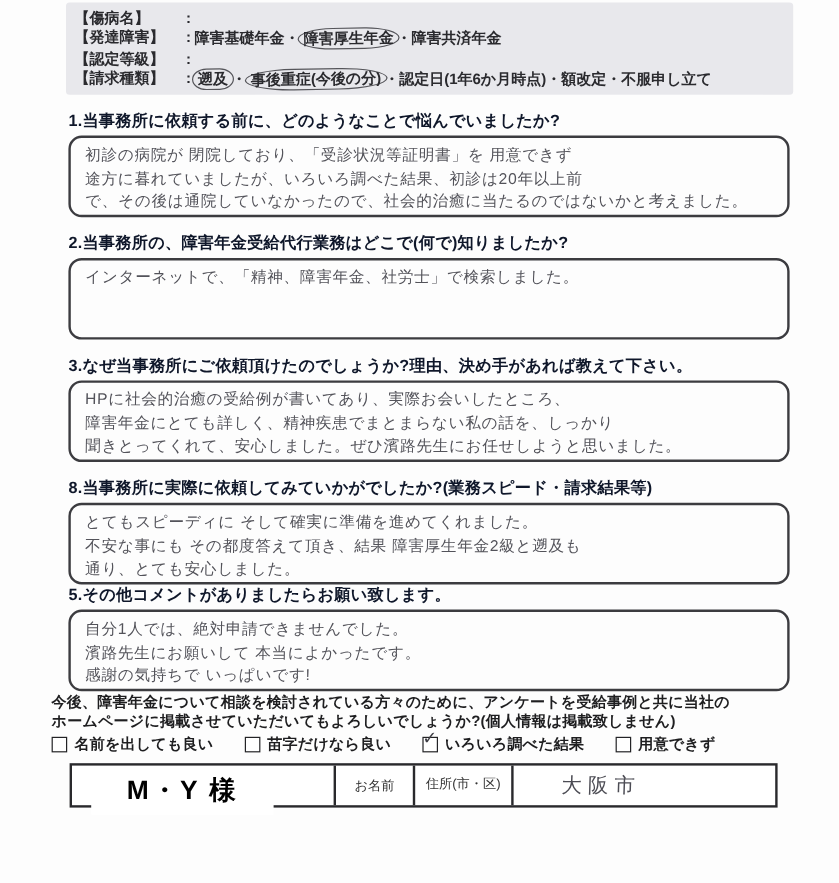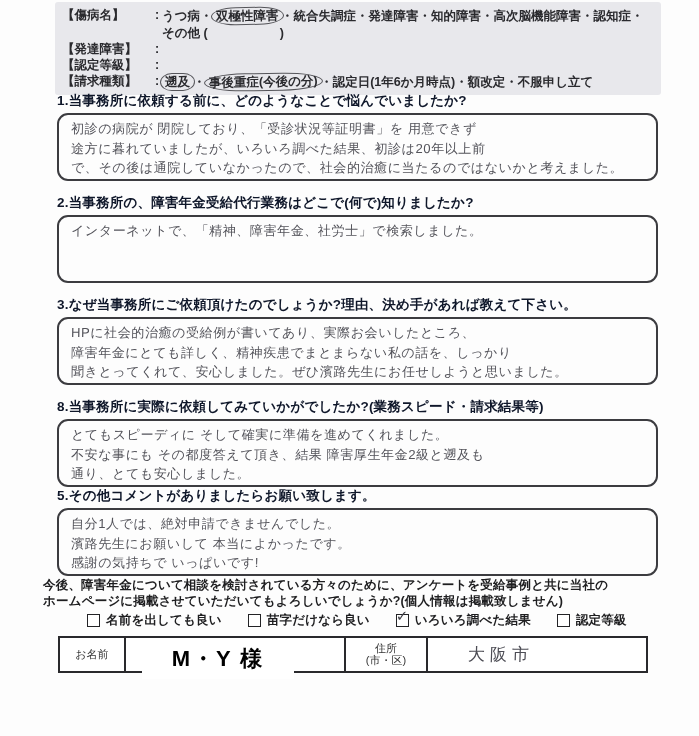--- a/index.html
+++ b/index.html
@@ -27,62 +27,60 @@
   .qsec.q5{margin-top:0;}
   .qtitle{font-weight:bold;font-size:13.5px;letter-spacing:0.2px;color:#0f172a;}
   .abox{box-sizing:border-box;height:68px;border:2px solid #3c3c40;border-radius:11px;
       margin-top:3px;padding:4px 12px;overflow:hidden;background:transparent;}
   .hand{font-size:13px;line-height:19.5px;letter-spacing:0.6px;color:#53535a;
       white-space:nowrap;transform:skewX(-1deg);}
 
   
   .consent{margin:2px 0 0 -14px;font-weight:bold;font-size:12.5px;
       line-height:15.5px;letter-spacing:0.2px;color:#1e1e20;}
-  .opts{display:flex;gap:26px;margin-top:4px;margin-left:44px;}
+  .opts{display:flex;gap:26px;margin-top:4px;}
   .opt{display:flex;align-items:center;gap:6px;white-space:nowrap;}
   .cb{position:relative;display:inline-block;width:11px;height:11px;
       border:1.6px solid #232326;background:#fff;flex:0 0 auto;}
   .cb .tick{position:absolute;left:-1px;top:-7px;font-size:15px;font-weight:normal;
       color:#3f3f46;line-height:15px;}
 
   
   .ntable{position:relative;margin:7px 0 0 1px;width:590px;height:37px;
       border:2px solid #29292c;box-sizing:border-box;display:flex;background:#fff;}
   .cell{border-right:2px solid #29292c;display:flex;align-items:center;
       justify-content:center;box-sizing:border-box;}
   .cell.last{border-right:none;}
   .c-name-label{flex:0 0 66px;font-size:11px;color:#333;}
   .c-name-value{flex:0 0 220px;position:relative;}
-  .c-addr-label{flex:0 0 82px;flex-direction:column;font-size:11px;line-height:12.5px;color:#333;}
+  .c-addr-label{flex:0 0 82px;flex-direction:row;font-size:11px;line-height:12.5px;color:#333;}
   .c-addr-value{flex:1;justify-content:flex-start;padding-left:40px;}
   .name-overlay{position:absolute;left:16px;top:1px;width:152px;height:40px;background:#ffffff;
       z-index:2;display:flex;align-items:center;justify-content:center;
       font-size:22px;font-weight:bold;letter-spacing:2px;color:#000;}
   .hand2{font-size:17px;letter-spacing:5px;color:#4c4c54;transform:skewX(-2deg);}
 </style>
 </head>
 <body>
 
 <div class="page">
 
   <div class="header-box">
 
     <div class="hrow">
       <span class="hlabel">【傷病名】</span>
       <span class="hcolon">:</span>
-      <span class="hcontent">
-        <span>うつ病・</span><span class="circle">双極性障害</span><span>・統合失調症・発達障害・知的障害・高次脳機能障害・認知症・</span>
-        <br>
-        <span>その他 (</span><span class="blank-gap"></span><span>)</span>
-      </span>
     </div>
 
     <div class="hrow">
       <span class="hlabel">【発達障害】</span>
       <span class="hcolon">:</span>
+      <span class="hcontent">
+        <span>障害基礎年金・</span><span class="circle">障害厚生年金</span><span>・障害共済年金</span>
+      </span>
     </div>
 
     <div class="hrow">
       <span class="hlabel">【認定等級】</span>
       <span class="hcolon">:</span>
     </div>
 
     <div class="hrow">
       <span class="hlabel">【請求種類】</span>
       <span class="hcolon">:</span>
@@ -151,31 +149,31 @@
           <span>苗字だけなら良い</span>
         </span>
         <span class="opt">
           <span class="cb">
               <span class="tick">✓</span>
             </span>
           <span>いろいろ調べた結果</span>
         </span>
         <span class="opt">
           <span class="cb"></span>
-          <span>認定等級</span>
+          <span>用意できず</span>
         </span>
       </div>
     </div>
 
     <div class="ntable">
+      <div class="cell c-name-value">
+        <div class="name-overlay">M・Y 様</div>
+      </div>
       <div class="cell c-name-label">
         <span>お名前</span>
-      </div>
-      <div class="cell c-name-value">
-        <div class="name-overlay">M・Y 様</div>
       </div>
       <div class="cell c-addr-label">
         <span>住所</span>
         <span>(市・区)</span>
       </div>
       <div class="cell c-addr-value last">
         <span class="hand2">大阪市</span>
       </div>
     </div>
 

